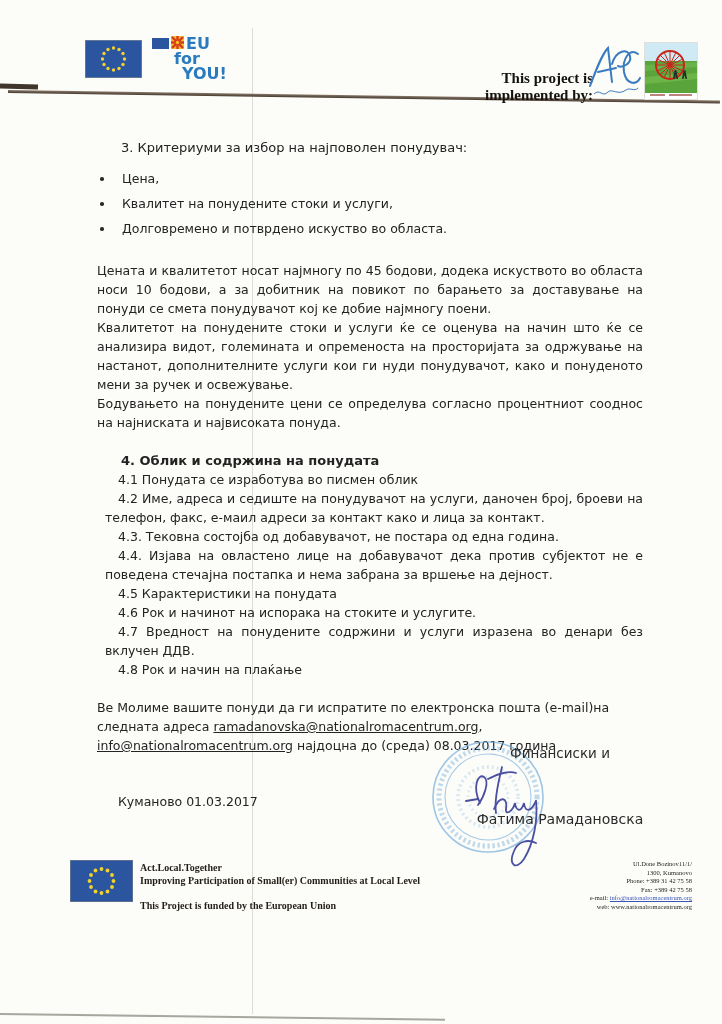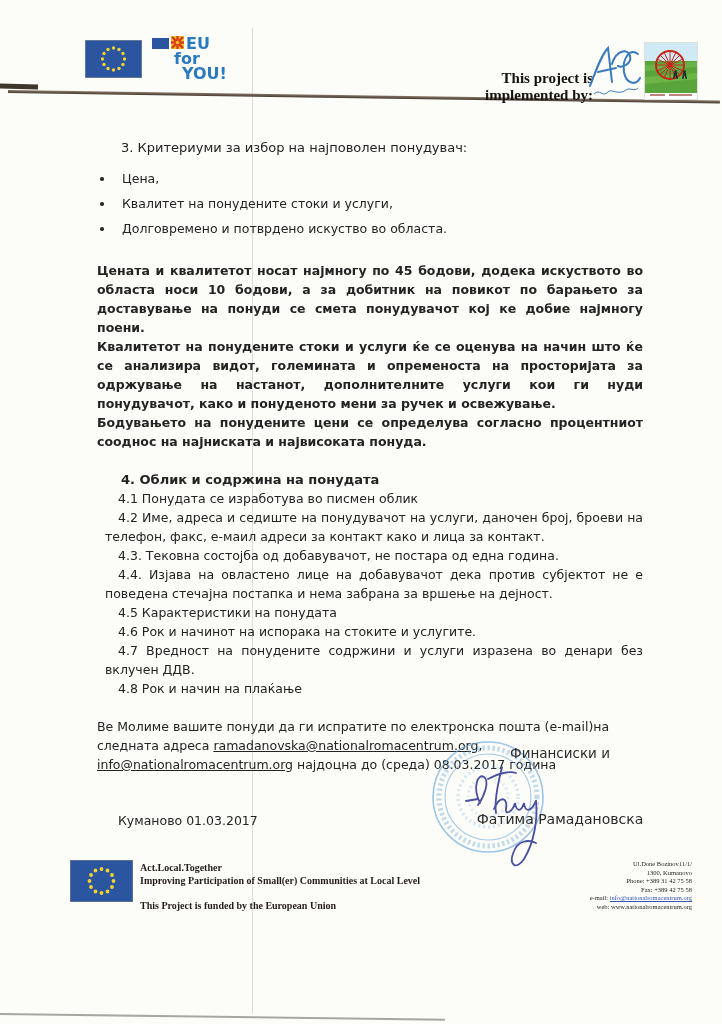--- a/index.html
+++ b/index.html
@@ -25,21 +25,21 @@
            font-weight:bold;font-size:15px;color:#14110e;text-align:right;}
   .arc-logo{position:absolute;left:586px;top:42px;width:56px;height:62px;}
   .wheel-logo{position:absolute;left:644px;top:42px;width:52px;height:56px;border:1px solid #e0e0da;background:#fff;}
 
   
   .content{position:absolute;left:97px;top:130px;width:546px;font-size:12.5px;line-height:19px;color:#232323;}
   .h-sec{font-weight:normal;font-size:13px;margin:8px 0 0 24px;}
   ul.bullets{list-style:none;margin:12px 0 16px 0;padding:0;}
   ul.bullets li{position:relative;padding-left:25px;margin-bottom:6px;}
   ul.bullets li::before{content:"";position:absolute;left:3px;top:8px;width:3.5px;height:3.5px;border-radius:50%;background:#2b2b2b;}
-  .para-block{margin-top:23px;text-align:justify;font-weight:bold;}
+  .para-block{margin-top:23px;text-align:justify;}
   .para-block p{margin:0;}
   .h-sec4{font-weight:bold;font-size:13px;margin:19px 0 0 24px;}
   ul.items{list-style:none;margin:0;padding:0;}
   ul.items li{padding-left:8px;text-indent:13px;text-align:justify;}
   .pay-para{margin-top:19px;text-align:justify;}
   .submit-para{margin-top:19px;}
   .doc-link{color:#232323;text-decoration:underline;cursor:pointer;}
   .dateline{margin-top:37px;margin-left:21px;}
 
   

